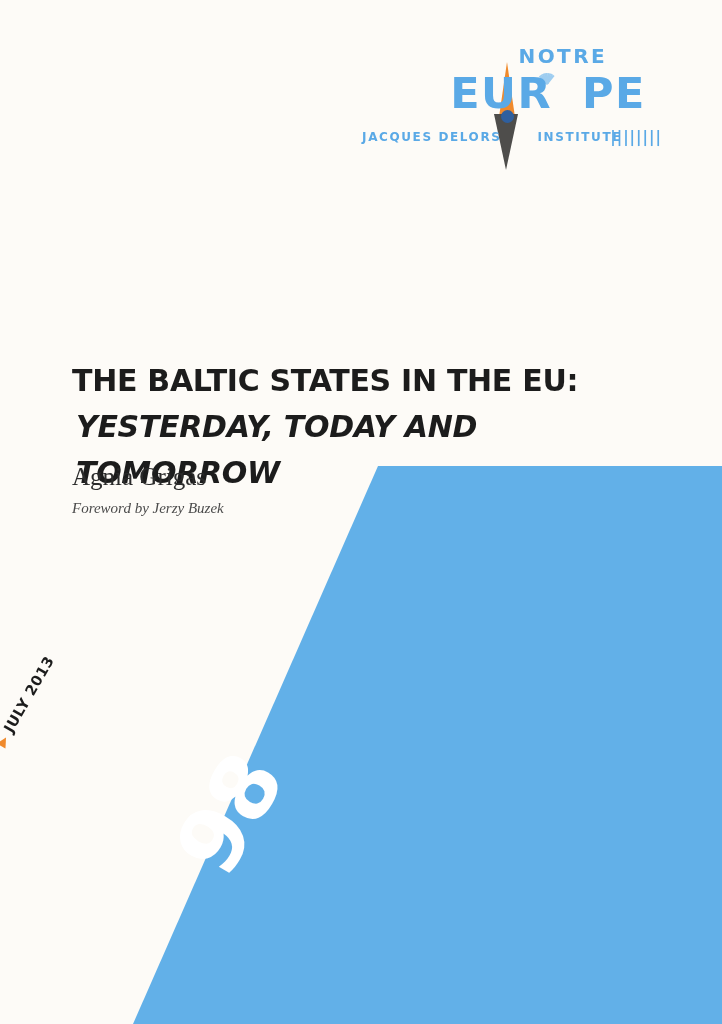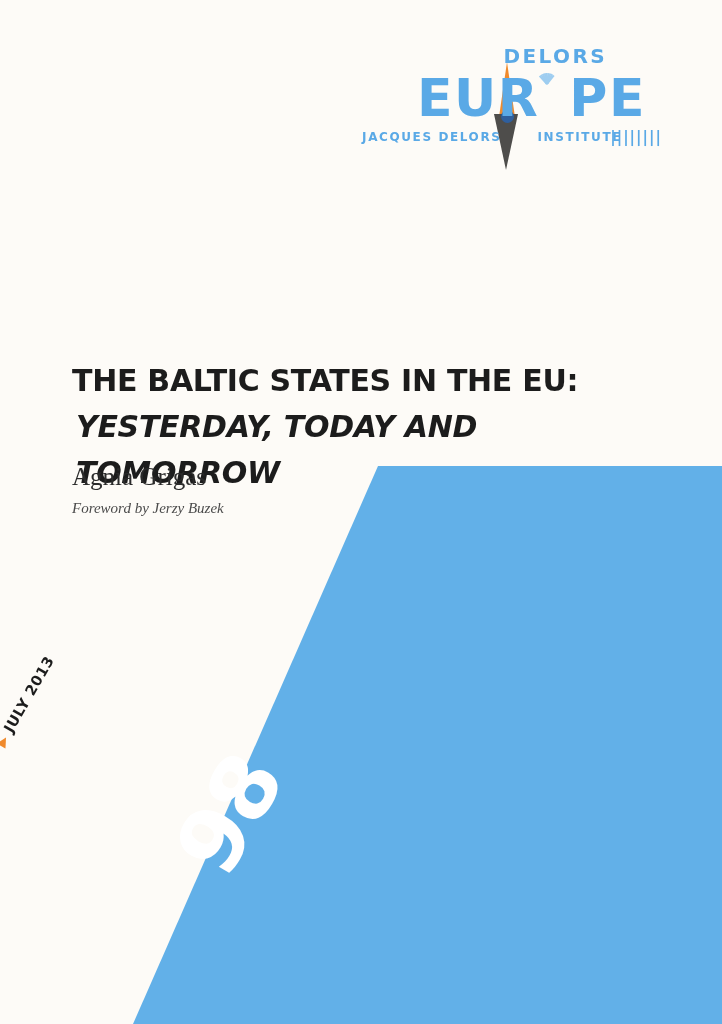--- a/index.html
+++ b/index.html
@@ -53,21 +53,21 @@
     font-size: 20px;
     letter-spacing: 2.4px;
     color: #5aa9e6;
   }
   .logo-europe {
     position: absolute;
     right: 16px;
     top: 26px;
     font-family: "DejaVu Sans", sans-serif;
     font-weight: bold;
-    font-size: 52px;
+    font-size: 43px;
     letter-spacing: 1.5px;
     color: #5aa9e6;
     white-space: nowrap;
   }
   .logo-europe .dot-gap {
     display: inline-block;
     width: 30px;
   }
   .logo-sub {
     position: absolute;
@@ -254,21 +254,21 @@
         <span style="transform:rotate(8deg)"></span>
         <span style="transform:rotate(18deg)"></span>
         <span style="transform:rotate(28deg)"></span>
         <span style="transform:rotate(38deg)"></span>
       </div>
       <div class="needle-up"></div>
       <div class="needle-down"></div>
       <div class="needle-hub"></div>
     </div>
 
-    <div class="logo-notre">DELORS</div>
+    <div class="logo-notre">NOTRE</div>
 
     <div class="logo-europe"><span>EUR</span><span class="dot-gap"></span><span>PE</span></div>
 
     <div class="logo-sub"><span>JACQUES DELORS</span><span class="mid-gap"></span><span>INSTITUTE</span></div>
 
     <div class="logo-bars">||||||||</div>
   </div>
 
   <h1 class="title">
     <span>THE BALTIC STATES IN THE EU:</span>

